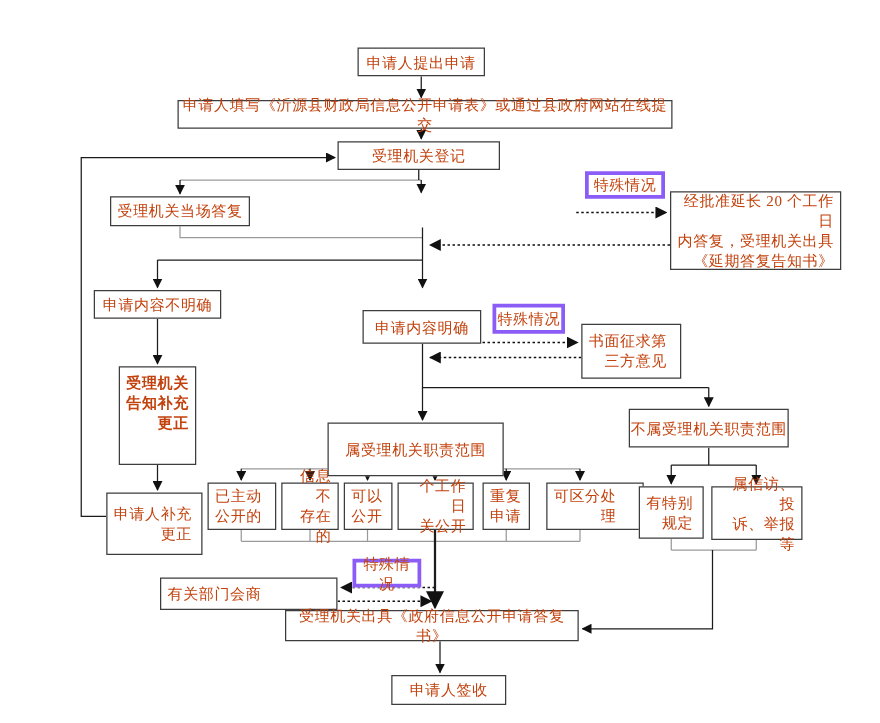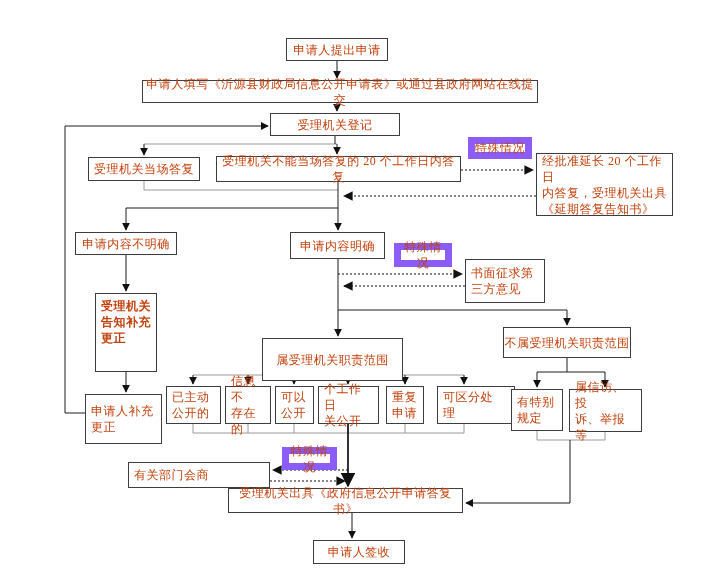--- a/index.html
+++ b/index.html
@@ -19,23 +19,23 @@
     background:#ffffff;
     display:flex;
     align-items:center;
     justify-content:center;
     text-align:center;
     font-size:12px;
     line-height:16px;
     white-space:pre-line;
     letter-spacing:0.5px;
   }
-  .ml{justify-content:flex-start;text-align:left;padding:1px 5px;}
+  .ml{justify-content:flex-start;text-align:right;padding:1px 5px;}
   .vtop{align-items:flex-start;padding-top:4px;font-weight:bold;}
-  .lbl{border:7px solid #8b5cf6;text-align:center;}
+  .lbl{border:3px solid #8b5cf6;text-align:center;}
 </style>
 </head>
 <body>
 
 <div class="stage">
 
   <svg class="wires" viewBox="0 0 704 578" xmlns="http://www.w3.org/2000/svg">
     <defs>
       <marker id="ah" viewBox="0 0 10 10" refX="9" refY="5" markerWidth="8" markerHeight="8" orient="auto">
         <path d="M0,0 L10,5 L0,10 z" fill="#111"></path>
@@ -91,31 +91,30 @@
   </svg>
 
   <div class="box" style="left:286px;top:38px;width:102px;height:23px">申请人提出申请</div>
 
   <div class="box" style="left:142px;top:80px;width:396px;height:23px">申请人填写《沂源县财政局信息公开申请表》或通过县政府网站在线提交</div>
 
   <div class="box" style="left:270px;top:113px;width:130px;height:23px">受理机关登记</div>
 
   <div class="box" style="left:88px;top:157px;width:112px;height:24px">受理机关当场答复</div>
 
-  <div class="box" style="left:216px;top:156px;width:245px;height:26px">受理机关不能当场答复的 20 个工作日内答复</div>
 
   <div class="box lbl" style="left:468px;top:137px;width:64px;height:22px">特殊情况</div>
 
   <div class="box ml" style="left:536px;top:153px;width:137px;height:63px">经批准延长 20 个工作日
 内答复，受理机关出具
 《延期答复告知书》</div>
 
   <div class="box" style="left:75px;top:232px;width:102px;height:23px">申请内容不明确</div>
 
-  <div class="box" style="left:290px;top:232px;width:95px;height:27px">申请内容明确</div>
+  <div class="box" style="left:290px;top:248px;width:95px;height:27px">申请内容明确</div>
 
   <div class="box lbl" style="left:394px;top:243px;width:58px;height:24px">特殊情况</div>
 
   <div class="box ml" style="left:465px;top:259px;width:80px;height:44px">书面征求第
 三方意见</div>
 
   <div class="box ml vtop" style="left:95px;top:293px;width:62px;height:79px">受理机关
 告知补充
 更正</div>
 

